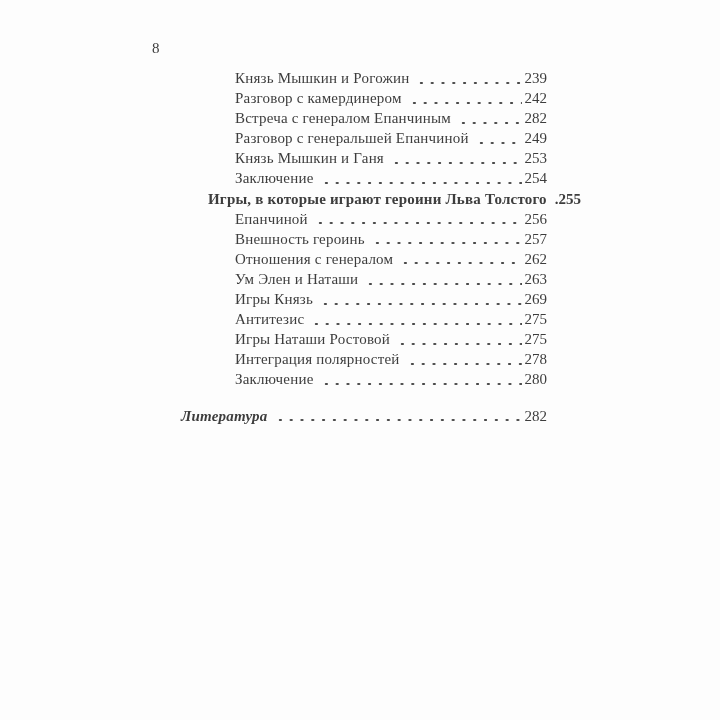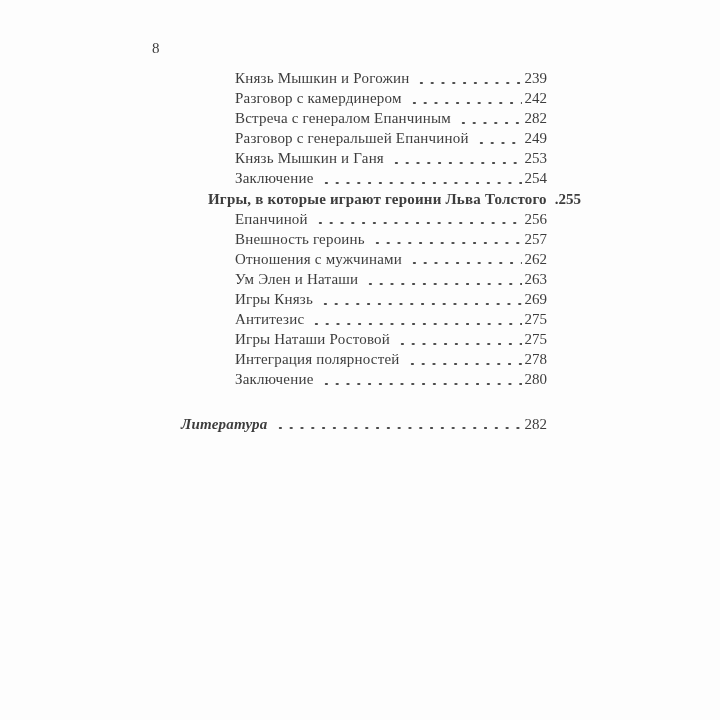--- a/index.html
+++ b/index.html
@@ -52,21 +52,21 @@
   .toc-row .page {
     flex: 0 0 auto;
     text-align: right;
   }
   .level-1 { padding-left: 27px; font-weight: bold; }
   .level-2 { padding-left: 54px; }
   .emphasis .label {
     font-weight: bold;
     font-style: italic;
   }
-  .gap-before { margin-top: 24px; }
+  .gap-before { margin-top: 16px; }
 </style>
 </head>
 <body>
 
 <div class="folio">8</div>
 
 <div class="toc" id="toc">
     <div class="toc-row level-2">
       <span class="label">Князь Мышкин и Рогожин</span>
       <span class="leader"></span>
@@ -106,21 +106,21 @@
       <span class="label">Епанчиной</span>
       <span class="leader"></span>
       <span class="page">256</span>
     </div>
     <div class="toc-row level-2">
       <span class="label">Внешность героинь</span>
       <span class="leader"></span>
       <span class="page">257</span>
     </div>
     <div class="toc-row level-2">
-      <span class="label">Отношения с мужчинами</span>
+      <span class="label">Отношения с генералом</span>
       <span class="leader"></span>
       <span class="page">262</span>
     </div>
     <div class="toc-row level-2">
       <span class="label">Ум Элен и Наташи</span>
       <span class="leader"></span>
       <span class="page">263</span>
     </div>
     <div class="toc-row level-2">
       <span class="label">Игры Князь</span>

